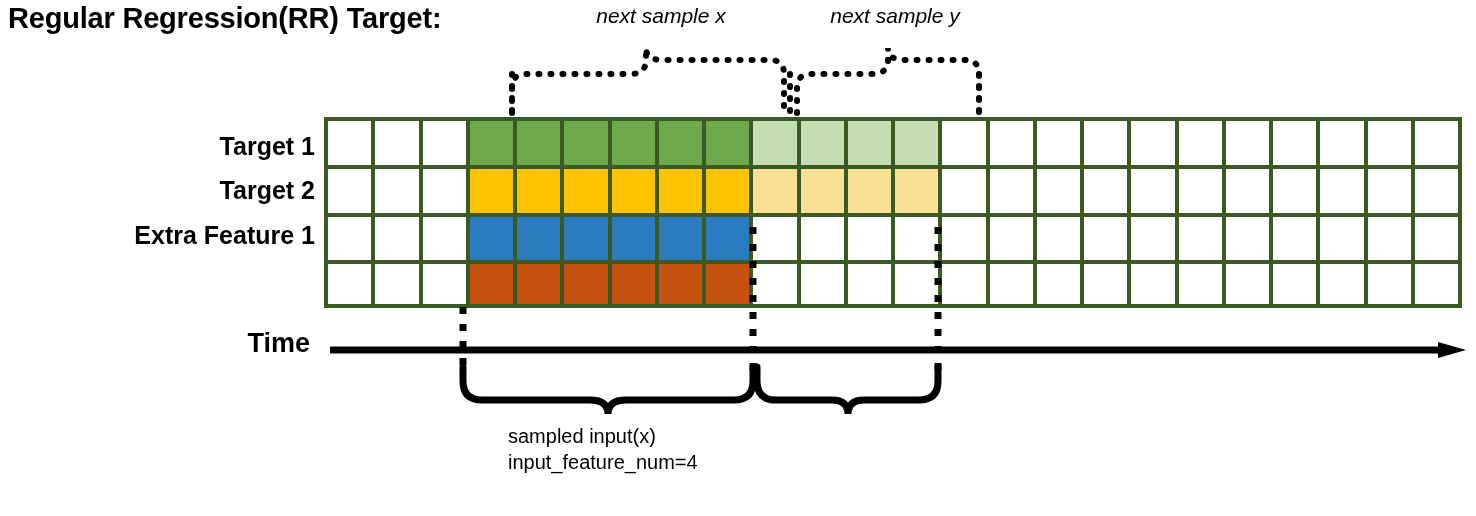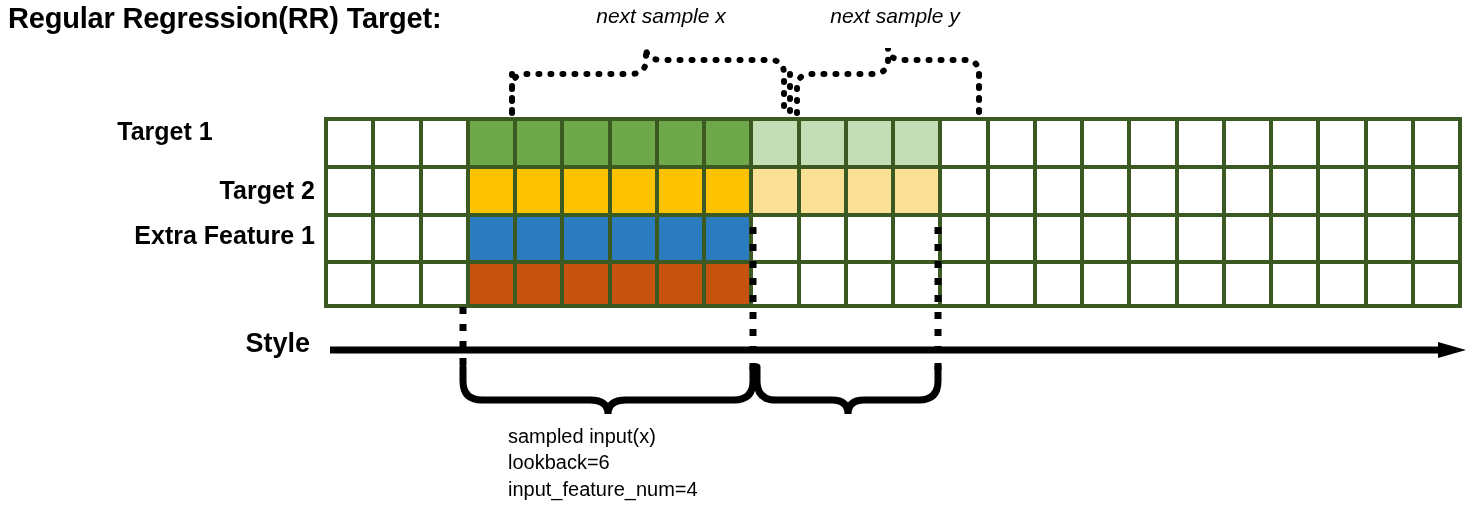--- a/index.html
+++ b/index.html
@@ -126,21 +126,21 @@
   .bottom-block div { display: block; }
 </style>
 </head>
 <body>
 
 <div id="stage">
 
   <div id="title" class="abs">Regular Regression(RR) Target:</div>
 
   <div id="rowlabels" class="abs">
-      <div class="abs row-label" style="top: 2px; text-align: center;">Target 1</div>
+      <div class="abs row-label" style="top: 17px;">Target 1</div>
       <div class="abs row-label" style="top: 61px;">Target 2</div>
       <div class="abs row-label" style="top: 106.375px;">Extra Feature 1</div>
     </div>
 
   <div id="grid" class="abs">
       <div class="grid-row" style="top: 0px; height: 47.75px;">
         <div class="cell" style="background: rgb(255, 255, 255);"></div>
         <div class="cell" style="background: rgb(255, 255, 255);"></div>
         <div class="cell" style="background: rgb(255, 255, 255);"></div>
         <div class="cell" style="background: rgb(111, 168, 74);"></div>
@@ -238,21 +238,21 @@
         <div class="cell" style="background: rgb(255, 255, 255);"></div>
         <div class="cell" style="background: rgb(255, 255, 255);"></div>
         <div class="cell" style="background: rgb(255, 255, 255);"></div>
         <div class="cell" style="background: rgb(255, 255, 255);"></div>
         <div class="cell" style="background: rgb(255, 255, 255);"></div>
         <div class="cell" style="background: rgb(255, 255, 255);"></div>
         <div class="cell" style="background: rgb(255, 255, 255);"></div>
       </div>
     </div>
 
-  <div id="time-label" class="abs">Style</div>
+  <div id="time-label" class="abs">Time</div>
 
   <svg id="time-axis" class="abs" viewBox="0 0 1136 16">
     <line x1="0" y1="8" x2="1112" y2="8" stroke="#000" stroke-width="7"></line>
     <polygon points="1108,0 1136,8 1108,16" fill="#000"></polygon>
   </svg>
 
   <svg id="overlay" class="abs" viewBox="0 0 1476 516">
 
     <g fill="none" stroke="#000" stroke-width="6" stroke-linecap="round" stroke-dasharray="1 11">
       <path d="M 512,113 L 512,88 Q 512,74 526,74 L 630,74 Q 646,74 646,60 L 646,48
@@ -281,18 +281,17 @@
 
     <path fill="none" stroke="#000" stroke-width="7" stroke-linecap="round" d="M 757,367 L 757,381 Q 757,400 776,400 L 832,400 Q 848,400 848,414
              Q 848,400 864,400 L 919,400 Q 938,400 938,381 L 938,367"></path>
   </svg>
 
   <div id="lbl-next-x" class="abs top-label">next sample x</div>
   <div id="lbl-next-y" class="abs top-label">next sample y</div>
 
   <div id="blk-input" class="abs bottom-block">
     <div>sampled input(x)</div>
-    <div>lookback=6</div>
     <div>input_feature_num=4</div>
   </div>
 
 
 </div>
 
 </body></html>

